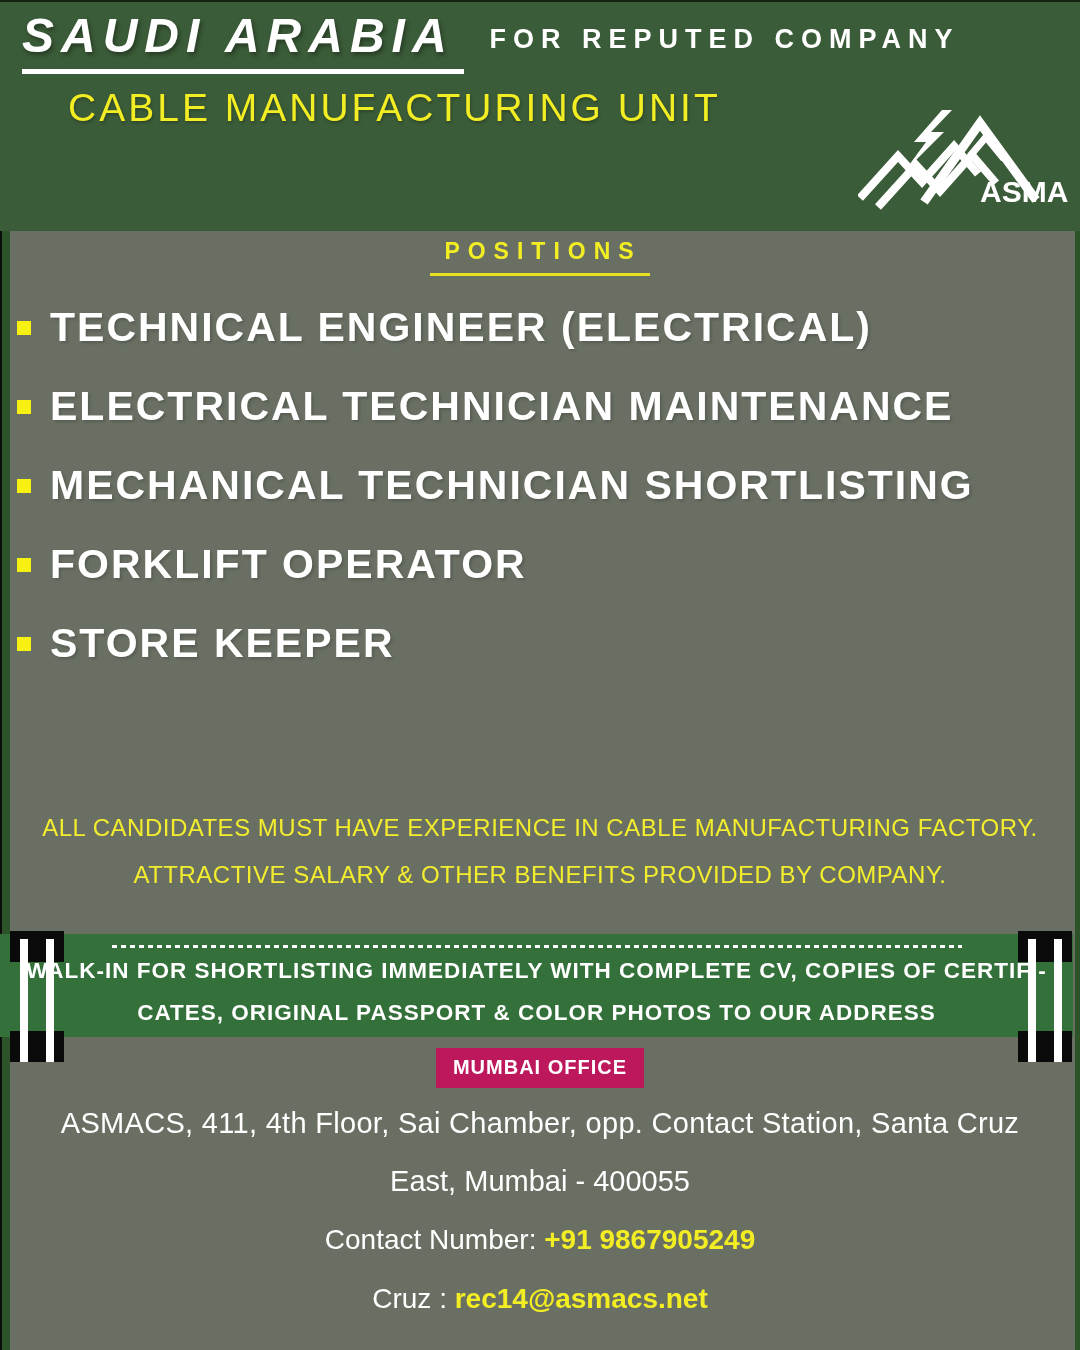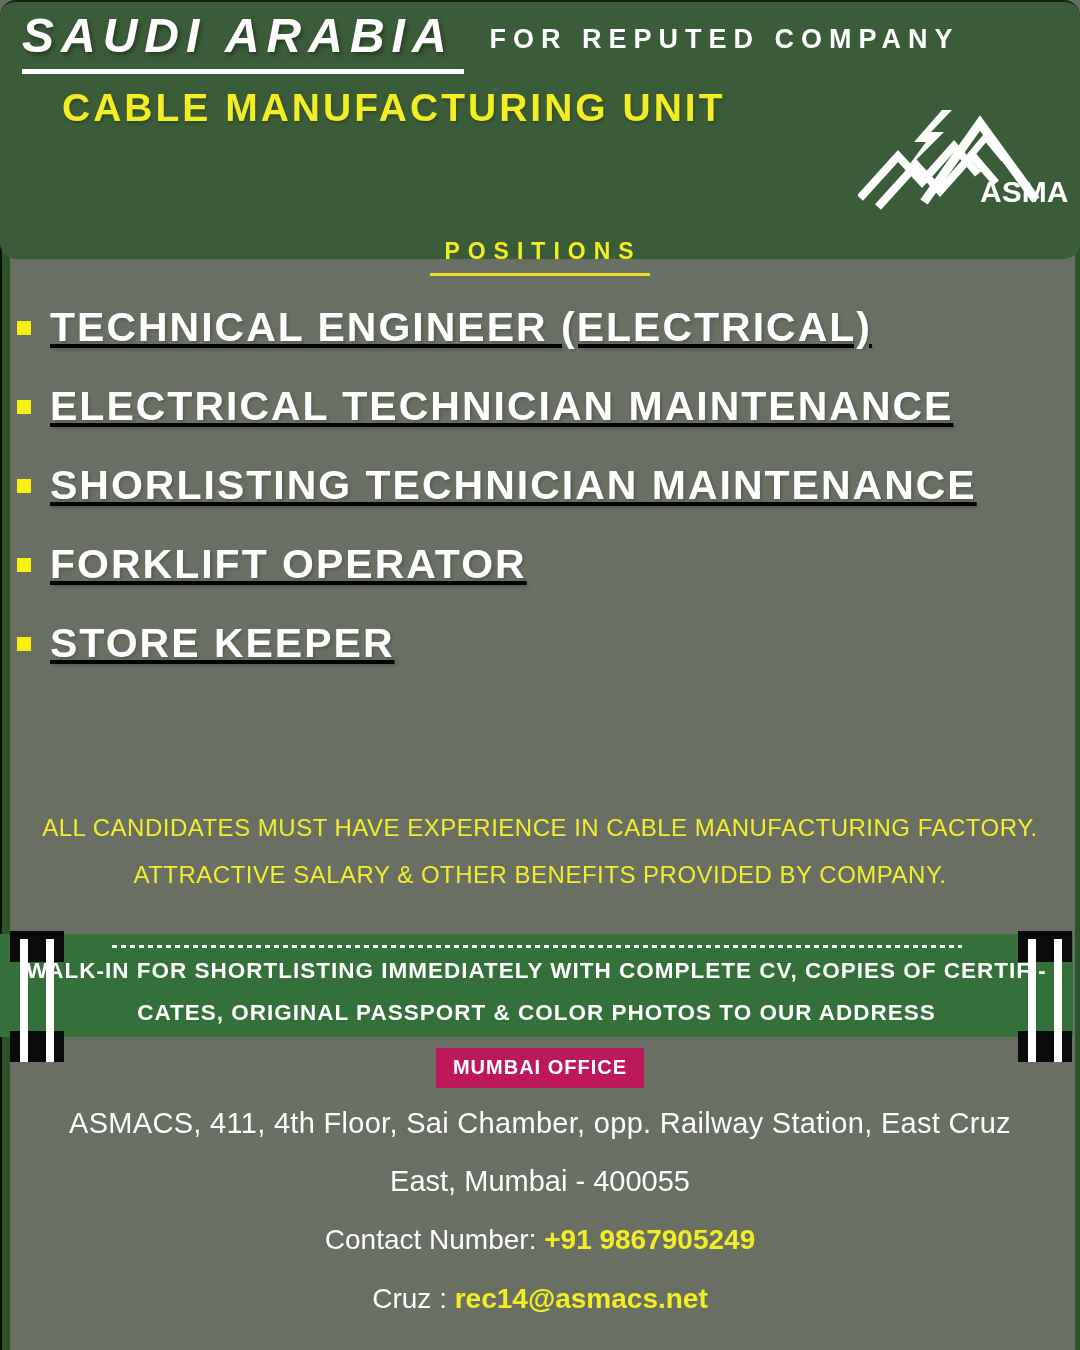--- a/index.html
+++ b/index.html
@@ -16,58 +16,58 @@
   .frame-left {
     position:absolute; left:0; top:213px; bottom:0; width:10px;
     background:#2d5329; border-left:2px solid #0d0d0d; z-index:1;
   }
   .frame-right {
     position:absolute; right:0; top:213px; bottom:0; width:5px;
     background:#2d5329; z-index:1;
   }
   
   .header {
-    position:absolute; top:0; left:0; right:0; height:259px;
-    background:#3b5c38; border-top:2px solid #14210f; z-index:2;border-radius:16px;
+    position:absolute; top:0; left:0; right:0; height:231px;
+    background:#3b5c38; border-top:2px solid #14210f; z-index:2;
   }
   .h-row1 { position:absolute; top:8px; left:22px; display:flex; align-items:flex-start; }
   .country {
     font-size:48px; font-weight:bold; font-style:italic; color:#fff;
     letter-spacing:7px; line-height:1.1;
     padding:0 10px 6px 0; border-bottom:5px solid #fff;
     text-shadow:2px 3px 4px rgba(0,0,0,0.35);
     white-space:nowrap;
   }
   .tagline {
     margin:14px 0 0 26px;
     font-size:27px; font-weight:bold; color:#fff; letter-spacing:7px;
     white-space:nowrap;
     text-align:center;
   }
   .unit {
-    position:absolute; top:84px; left:62px;
-    font-size:39px; font-weight:bold; color:#f3ed23; letter-spacing:3px;
+    position:absolute; top:84px; left:68px;
+    font-size:39px; font-weight:normal; color:#f3ed23; letter-spacing:3px;
     text-shadow:1px 2px 3px rgba(0,0,0,0.25);
     white-space:nowrap;
   }
   .status {
     position:absolute; top:156px; left:168px;
     font-size:28px; font-weight:bold; color:#fff; letter-spacing:11px;
     white-space:nowrap;
   }
   .logo { position:absolute; right:12px; top:108px; width:210px; height:100px; z-index:3; }
   
   .positions-heading { position:absolute; top:238px; left:0; right:0; text-align:center; z-index:2; }
   .positions-heading span {
     display:inline-block;
     font-size:23px; font-weight:bold; color:#f3ed23; letter-spacing:8px;
     border-bottom:3px solid #e8e222; padding:0 8px 8px 14px;
   }
   .positions-list { position:absolute; top:288px; left:17px; right:20px; list-style:none; z-index:2; }
-  .positions-list li { display:flex; align-items:center; height:79px;text-decoration:underline; }
+  .positions-list li { display:flex; align-items:center; height:79px; }
   .bullet {
     width:14px; height:14px; background:#f8f011; margin-right:19px; flex:0 0 auto;
   }
   .pos-label {
     font-size:41px; font-weight:bold; color:#fff; letter-spacing:2px;
     white-space:nowrap; text-shadow:2px 2px 3px rgba(0,0,0,0.18);
   }
   
   .notice { position:absolute; top:814px; left:0; right:0; text-align:center; z-index:2; }
   .notice p {
@@ -148,21 +148,21 @@
     <li>
       <span class="bullet"></span>
       <span class="pos-label">TECHNICAL ENGINEER (ELECTRICAL)</span>
     </li>
     <li>
       <span class="bullet"></span>
       <span class="pos-label">ELECTRICAL TECHNICIAN MAINTENANCE</span>
     </li>
     <li>
       <span class="bullet"></span>
-      <span class="pos-label">SHORLISTING TECHNICIAN MAINTENANCE</span>
+      <span class="pos-label">MECHANICAL TECHNICIAN SHORTLISTING</span>
     </li>
     <li>
       <span class="bullet"></span>
       <span class="pos-label">FORKLIFT OPERATOR</span>
     </li>
     <li>
       <span class="bullet"></span>
       <span class="pos-label">STORE KEEPER</span>
     </li>
   </ul>
@@ -181,21 +181,21 @@
       <span class="bar b2"></span>
     </div>
     <div class="film film-right">
       <span class="bar b1"></span>
       <span class="bar b2"></span>
     </div>
   </div>
 
   <div class="office">
     <div class="badge">MUMBAI OFFICE</div>
-    <p class="addr1">ASMACS, 411, 4th Floor, Sai Chamber, opp. Railway Station, East Cruz</p>
+    <p class="addr1">ASMACS, 411, 4th Floor, Sai Chamber, opp. Contact Station, Santa Cruz</p>
     <p class="addr2">East, Mumbai - 400055</p>
     <p class="contact">
       <span>Contact Number: </span><span class="yellow-strong">+91 9867905249</span>
     </p>
     <p class="email">
       <span>Cruz : </span><span class="yellow-strong">rec14@asmacs.net</span>
     </p>
   </div>
 
 </div>

